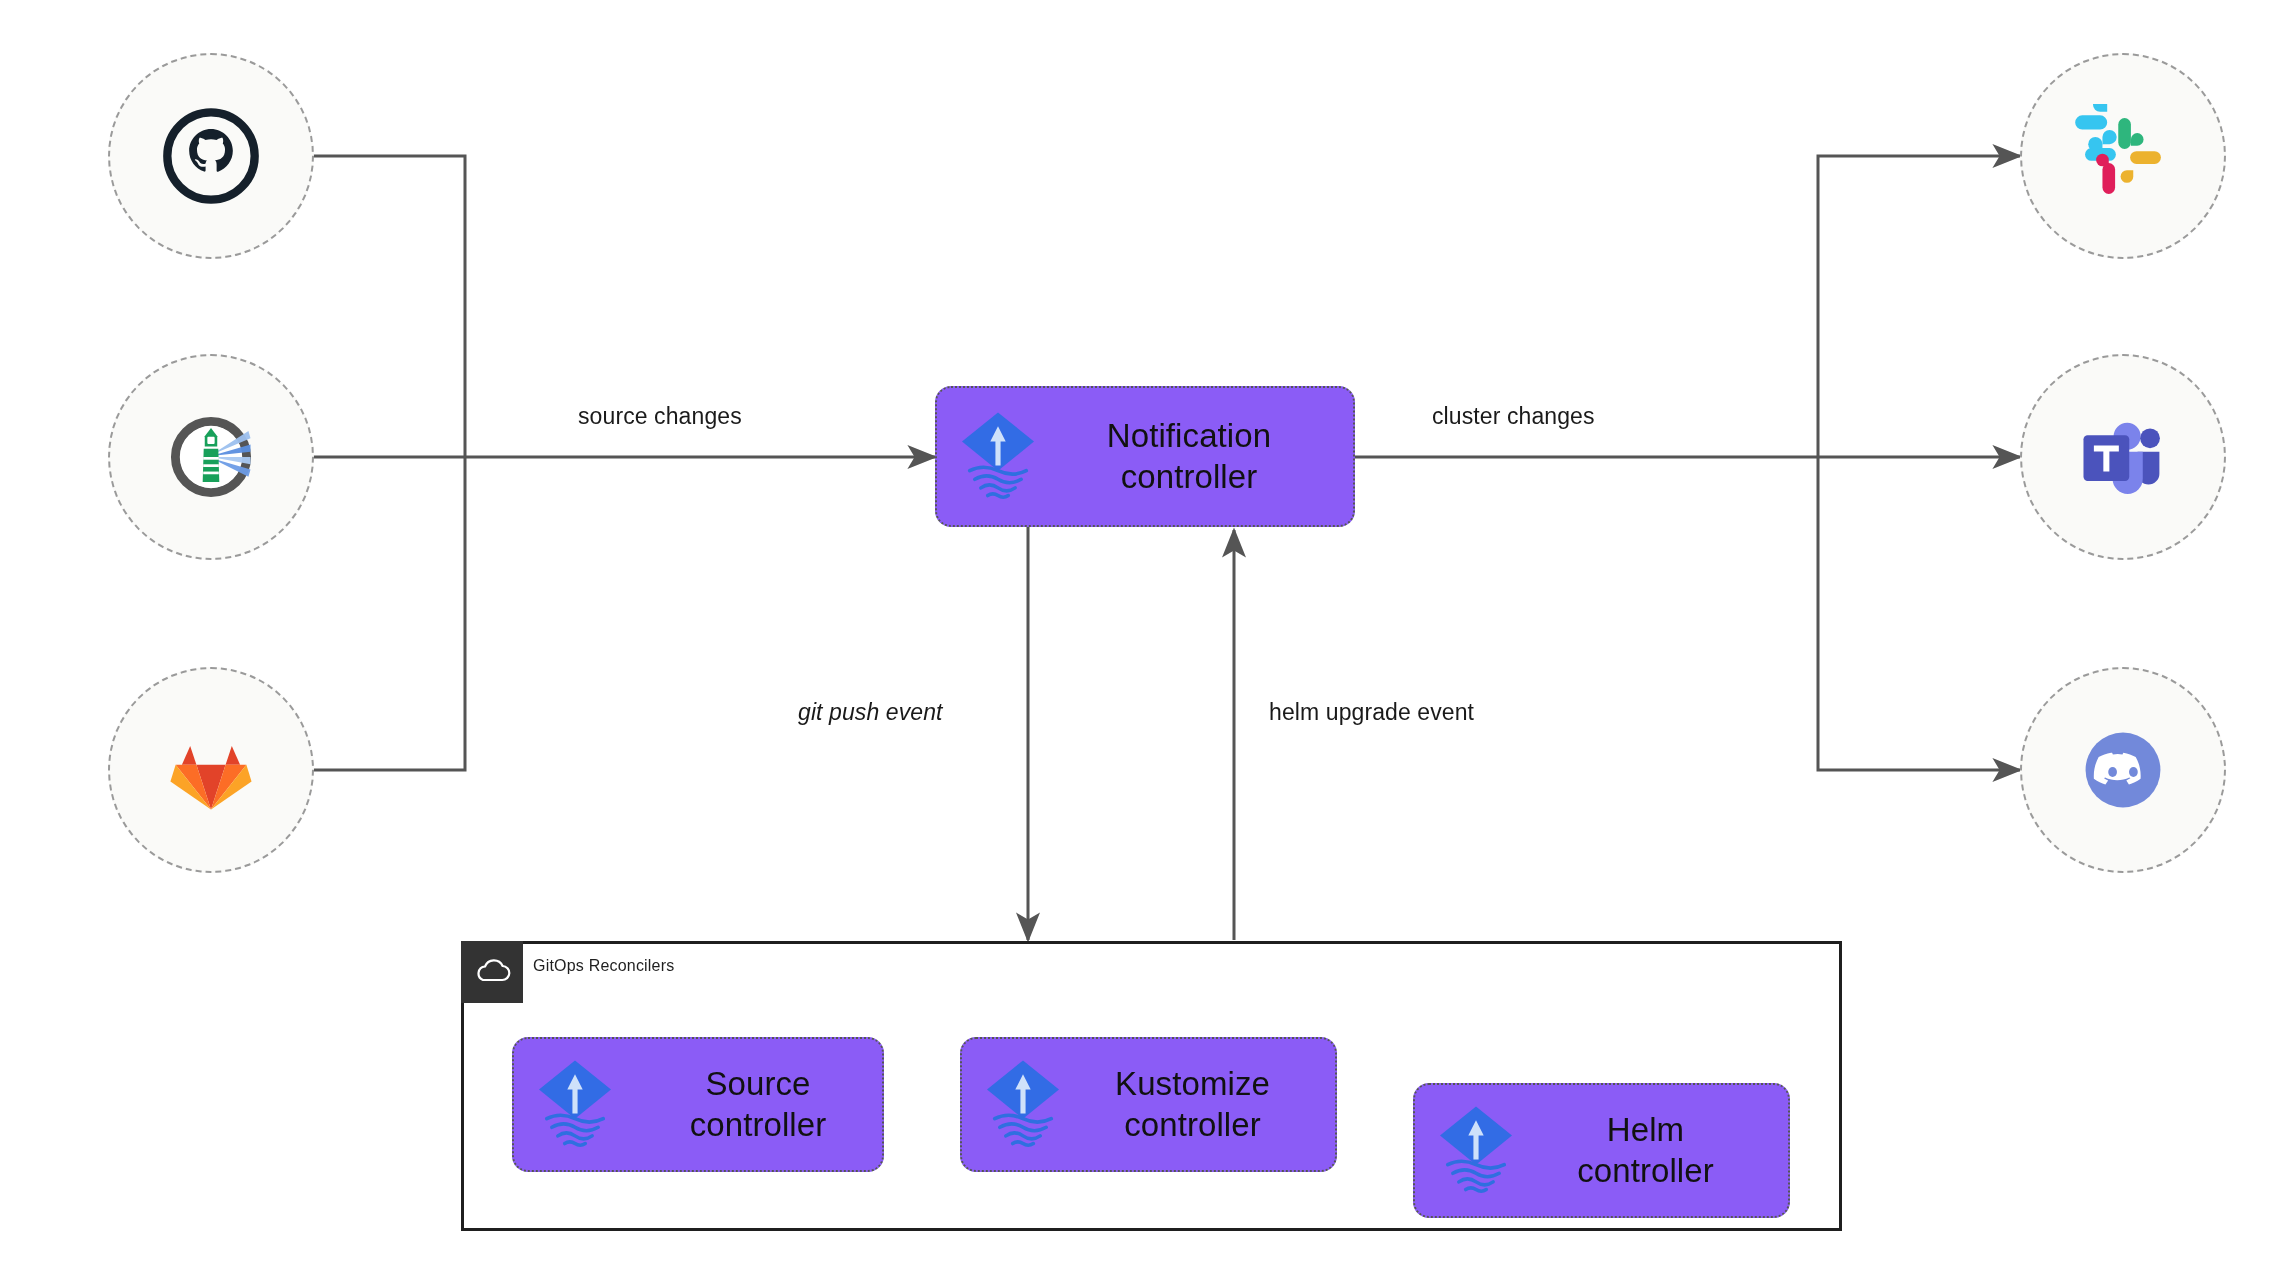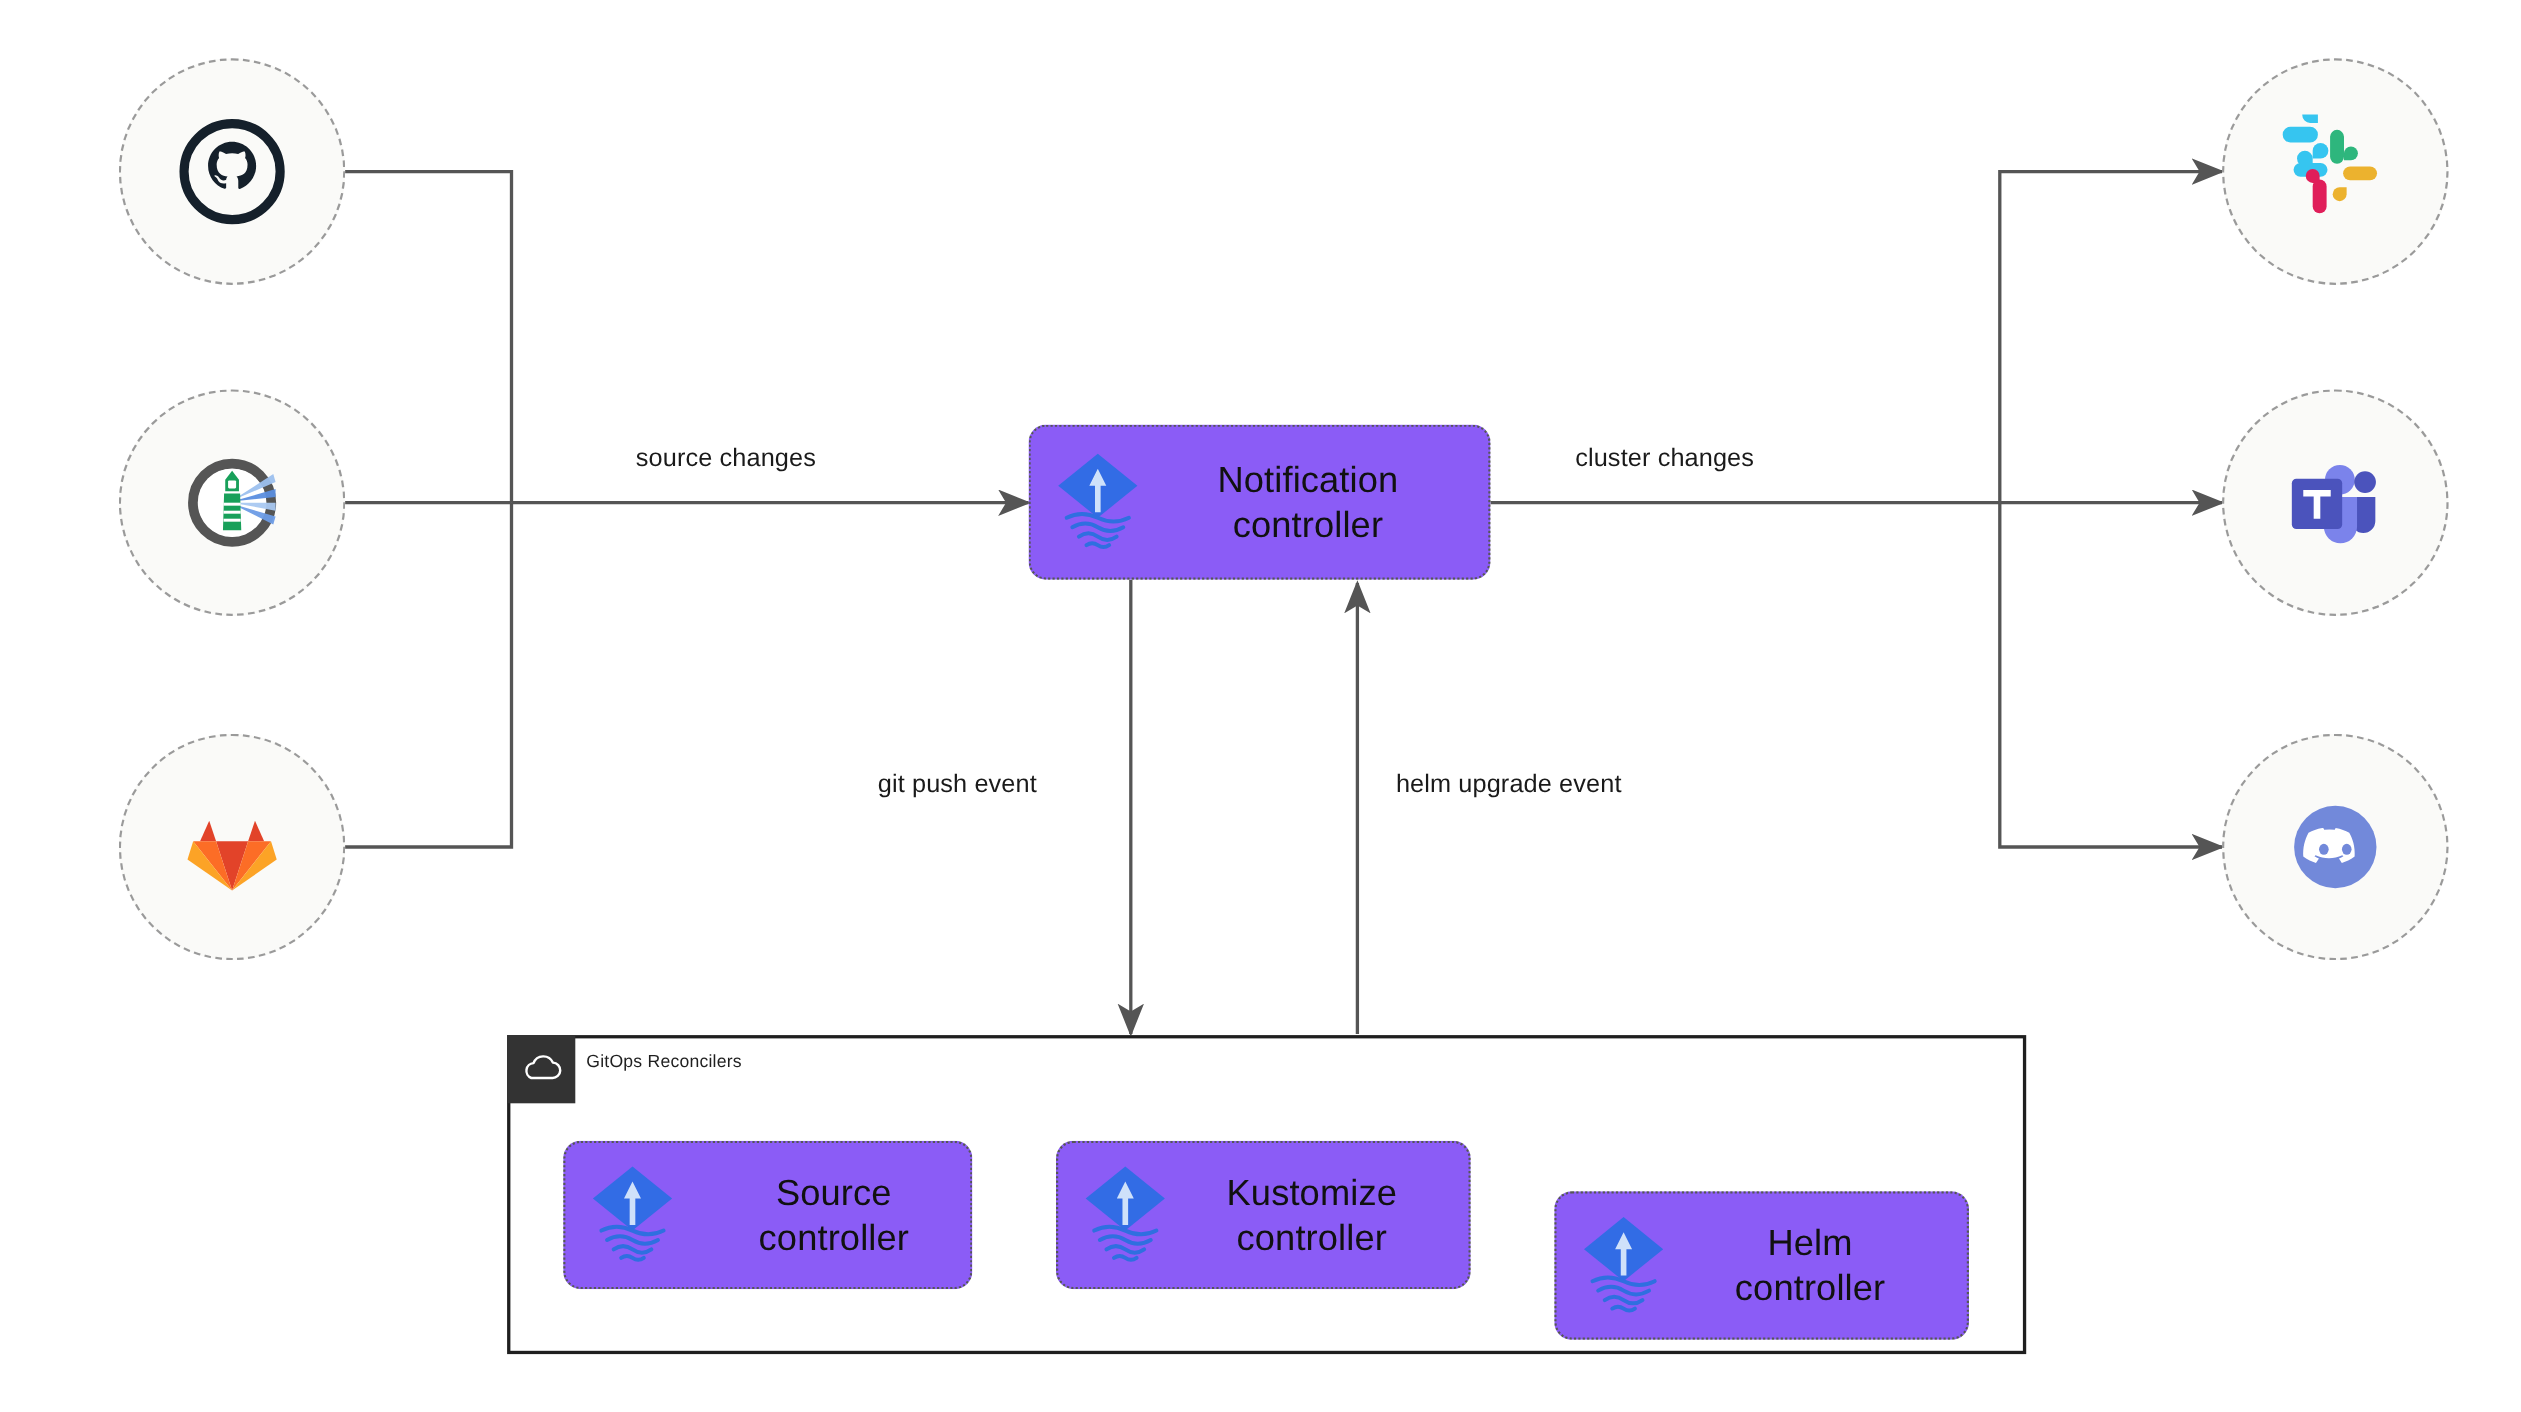--- a/index.html
+++ b/index.html
@@ -302,16 +302,16 @@
       </g>
     </svg>
     <div class="card-label">
       <span class="ln">Helm</span>
       <span class="ln">controller</span>
     </div>
   </div>
 
   <div class="edge-label" style="left:578px; top:403px;">source changes</div>
   <div class="edge-label" style="left:1420px; top:403px;margin-left:12px;">cluster changes</div>
-  <div class="edge-label" style="left:798px; top:699px;">git push event</div>
+  <div class="edge-label" style="left:798px; top:699px;font-style:italic;">git push event</div>
   <div class="edge-label" style="left:1269px; top:699px;">helm upgrade event</div>
 
 </div>
 
 </body></html>

